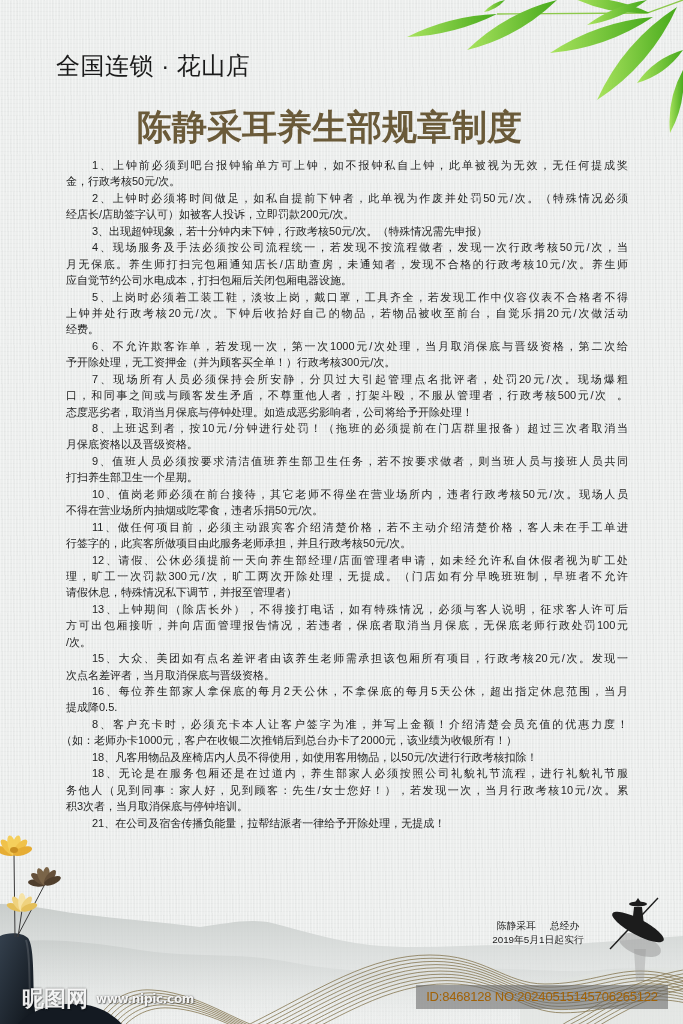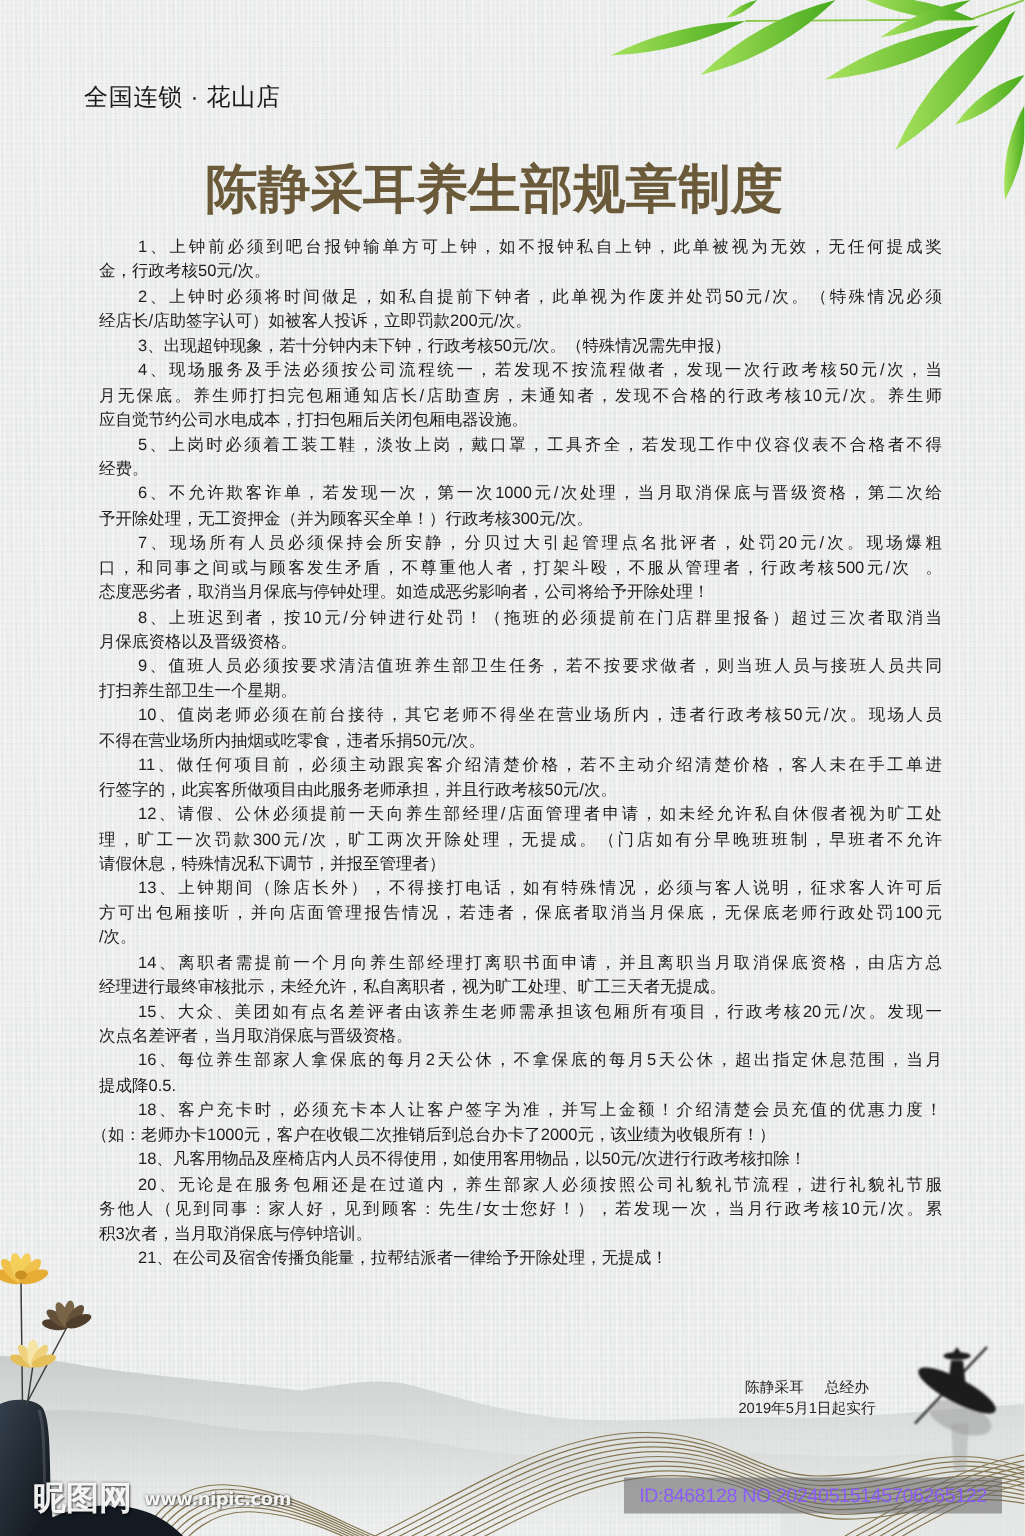--- a/index.html
+++ b/index.html
@@ -9,21 +9,21 @@
     background-image:
       repeating-linear-gradient(90deg, rgba(255,255,255,0.35) 0 1px, transparent 1px 3px),
       repeating-linear-gradient(0deg, rgba(0,0,0,0.018) 0 1px, transparent 1px 4px),
       repeating-linear-gradient(87deg, rgba(0,0,0,0.015) 0 1px, transparent 1px 7px);
     font-family: "Liberation Sans", "DejaVu Sans", sans-serif;
     color: var(--text, #1e1e1e);
   }
   .abs { position:absolute; }
   .bamboo { left:400px; top:0; width:283px; height:150px; }
   .store-label {
-    left:56px; top:54px; font-size:16px; line-height:24px; color:#1a1a1a;
+    left:56px; top:54px; font-size:24px; line-height:24px; color:#1a1a1a;
     white-space:nowrap; letter-spacing:0.5px;
   }
   .title {
     left:0; top:106px; width:659px; text-align:center;
     font-size:35px; line-height:42px; font-weight:bold;
     color: var(--title, #6a5a39); white-space:nowrap;
   }
   .rules { left:66px; top:157px; width:562px; font-size:11px; }
   .ln {
     height:16.45px; line-height:16.45px; white-space:nowrap;
@@ -40,21 +40,21 @@
   .boat { left:600px; top:893px; width:83px; height:100px; }
   .nipic {
     left:22px; top:984px; white-space:nowrap;
     color:rgba(255,255,255,0.93);
     text-shadow: 0 0 2px rgba(0,0,0,0.55), 1px 1px 1px rgba(0,0,0,0.35);
   }
   .nipic .logo { font-family:Liberation Sans, sans-serif; font-weight:bold; font-size:22px; vertical-align:middle; }
   .nipic .url { font-family:"DejaVu Sans", sans-serif; font-weight:bold; font-size:12px; margin-left:8px; vertical-align:middle; letter-spacing:-0.3px; }
   .idbox {
     left:416px; top:985px; width:252px; height:24px; line-height:24px;
-    background:rgba(105,105,105,0.58); color:#8b5cf6; text-align:center;
+    background:rgba(105,105,105,0.58); color:#a16207; text-align:center;
     font-size:13px; white-space:nowrap; letter-spacing:-0.2px;
   }
 </style>
 </head>
 <body>
 
 <svg class="abs bamboo" viewBox="0 0 283 150">
   <defs>
     <linearGradient id="leafGrad" x1="0" y1="0.5" x2="1" y2="0.5">
       <stop offset="0" style="stop-color:var(--bamboo_light,#a9e35e)"></stop>
@@ -194,20 +194,21 @@
   <div>
     <div class="ln first last">3、出现超钟现象，若十分钟内未下钟，行政考核50元/次。（特殊情况需先申报）</div>
   </div>
   <div>
     <div class="ln first">4、现场服务及手法必须按公司流程统一，若发现不按流程做者，发现一次行政考核50元/次，当</div>
     <div class="ln">月无保底。养生师打扫完包厢通知店长/店助查房，未通知者，发现不合格的行政考核10元/次。养生师</div>
     <div class="ln last">应自觉节约公司水电成本，打扫包厢后关闭包厢电器设施。</div>
   </div>
   <div>
     <div class="ln first">5、上岗时必须着工装工鞋，淡妆上岗，戴口罩，工具齐全，若发现工作中仪容仪表不合格者不得</div>
+    <div class="ln">上钟并处行政考核20元/次。下钟后收拾好自己的物品，若物品被收至前台，自觉乐捐20元/次做活动</div>
     <div class="ln last">经费。</div>
   </div>
   <div>
     <div class="ln first">6、不允许欺客诈单，若发现一次，第一次1000元/次处理，当月取消保底与晋级资格，第二次给</div>
     <div class="ln last">予开除处理，无工资押金（并为顾客买全单！）行政考核300元/次。</div>
   </div>
   <div>
     <div class="ln first">7、现场所有人员必须保持会所安静，分贝过大引起管理点名批评者，处罚20元/次。现场爆粗</div>
     <div class="ln">口，和同事之间或与顾客发生矛盾，不尊重他人者，打架斗殴，不服从管理者，行政考核500元/次&nbsp;&nbsp;。</div>
     <div class="ln last">态度恶劣者，取消当月保底与停钟处理。如造成恶劣影响者，公司将给予开除处理！</div>
@@ -232,40 +233,36 @@
     <div class="ln first">12、请假、公休必须提前一天向养生部经理/店面管理者申请，如未经允许私自休假者视为旷工处</div>
     <div class="ln">理，旷工一次罚款300元/次，旷工两次开除处理，无提成。（门店如有分早晚班班制，早班者不允许</div>
     <div class="ln last">请假休息，特殊情况私下调节，并报至管理者）</div>
   </div>
   <div>
     <div class="ln first">13、上钟期间（除店长外），不得接打电话，如有特殊情况，必须与客人说明，征求客人许可后</div>
     <div class="ln">方可出包厢接听，并向店面管理报告情况，若违者，保底者取消当月保底，无保底老师行政处罚100元</div>
     <div class="ln last">/次。</div>
   </div>
   <div>
-    <div class="ln first">14、离职者需提前一个月向养生部经理打离职书面申请，并且离职当月取消保底资格，由店方总</div>
-    <div class="ln last">经理进行最终审核批示，未经允许，私自离职者，视为旷工处理、旷工三天者无提成。</div>
-  </div>
-  <div>
     <div class="ln first">15、大众、美团如有点名差评者由该养生老师需承担该包厢所有项目，行政考核20元/次。发现一</div>
     <div class="ln last">次点名差评者，当月取消保底与晋级资格。</div>
   </div>
   <div>
     <div class="ln first">16、每位养生部家人拿保底的每月2天公休，不拿保底的每月5天公休，超出指定休息范围，当月</div>
     <div class="ln last">提成降0.5.</div>
   </div>
   <div>
-    <div class="ln first">18、客户充卡时，必须充卡本人让客户签字为准，并写上金额！介绍清楚会员充值的优惠力度！</div>
+    <div class="ln first">8、客户充卡时，必须充卡本人让客户签字为准，并写上金额！介绍清楚会员充值的优惠力度！</div>
     <div class="ln last" style="margin-left:-5px">（如：老师办卡1000元，客户在收银二次推销后到总台办卡了2000元，该业绩为收银所有！）</div>
   </div>
   <div>
     <div class="ln first last">18、凡客用物品及座椅店内人员不得使用，如使用客用物品，以50元/次进行行政考核扣除！</div>
   </div>
   <div>
-    <div class="ln first">20、无论是在服务包厢还是在过道内，养生部家人必须按照公司礼貌礼节流程，进行礼貌礼节服</div>
+    <div class="ln first">18、无论是在服务包厢还是在过道内，养生部家人必须按照公司礼貌礼节流程，进行礼貌礼节服</div>
     <div class="ln">务他人（见到同事：家人好，见到顾客：先生/女士您好！），若发现一次，当月行政考核10元/次。累</div>
     <div class="ln last">积3次者，当月取消保底与停钟培训。</div>
   </div>
   <div>
     <div class="ln first last">21、在公司及宿舍传播负能量，拉帮结派者一律给予开除处理，无提成！</div>
   </div>
 </div>
 
 <div class="abs signature">
   <div>

